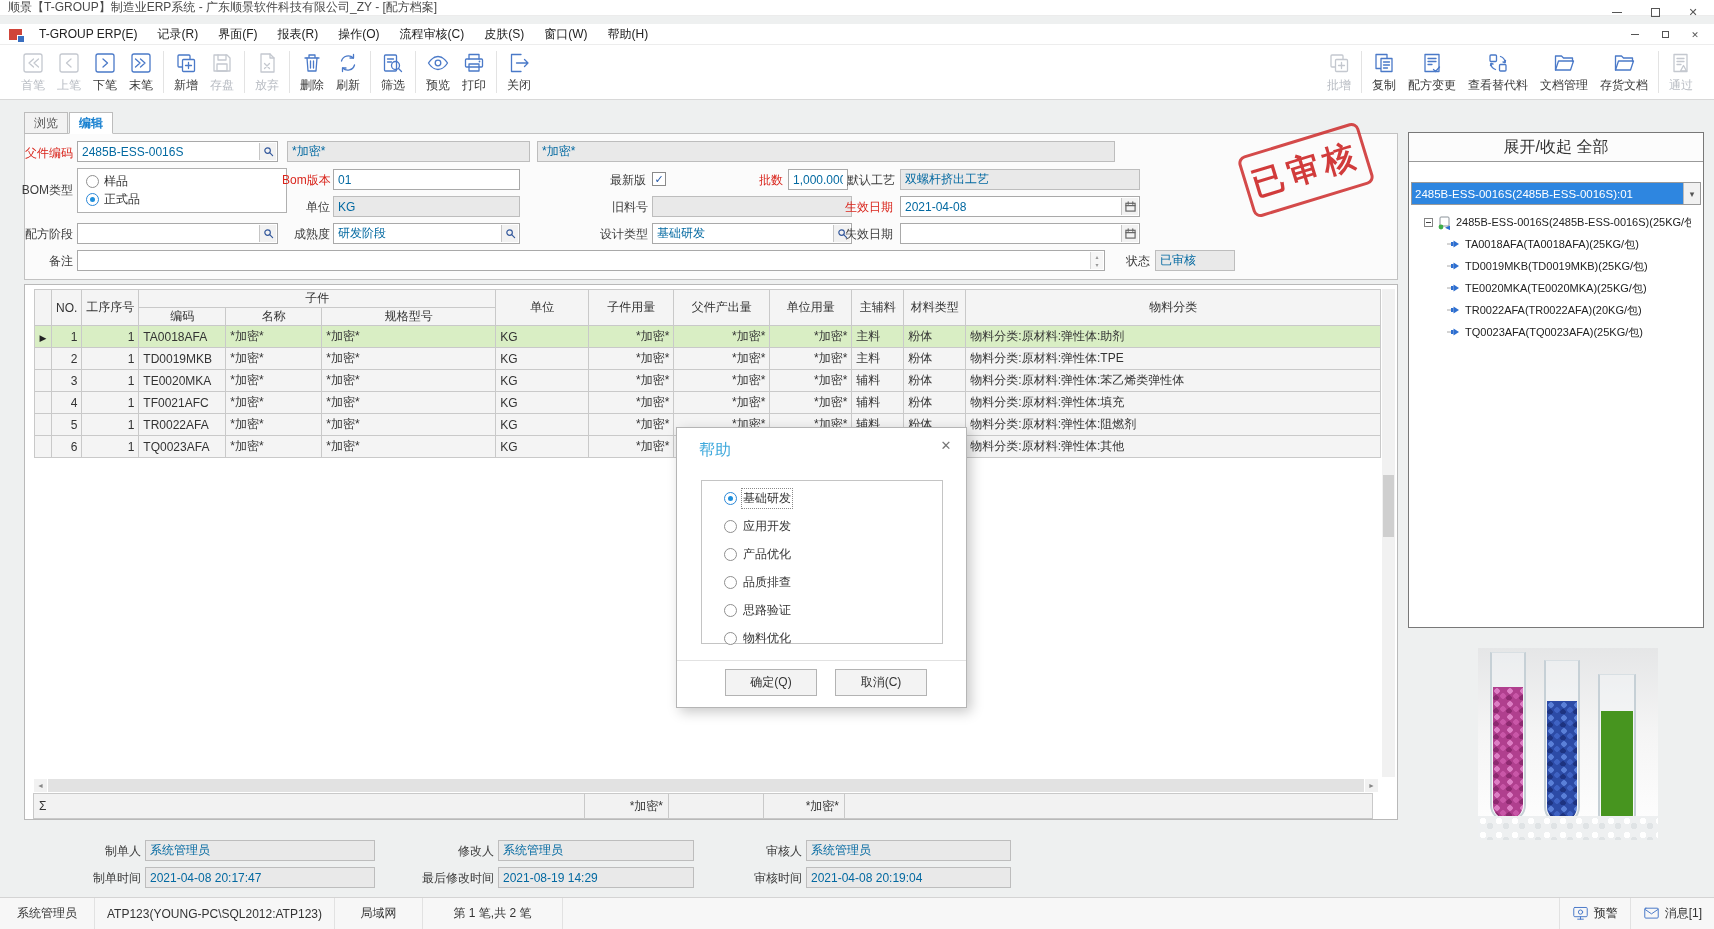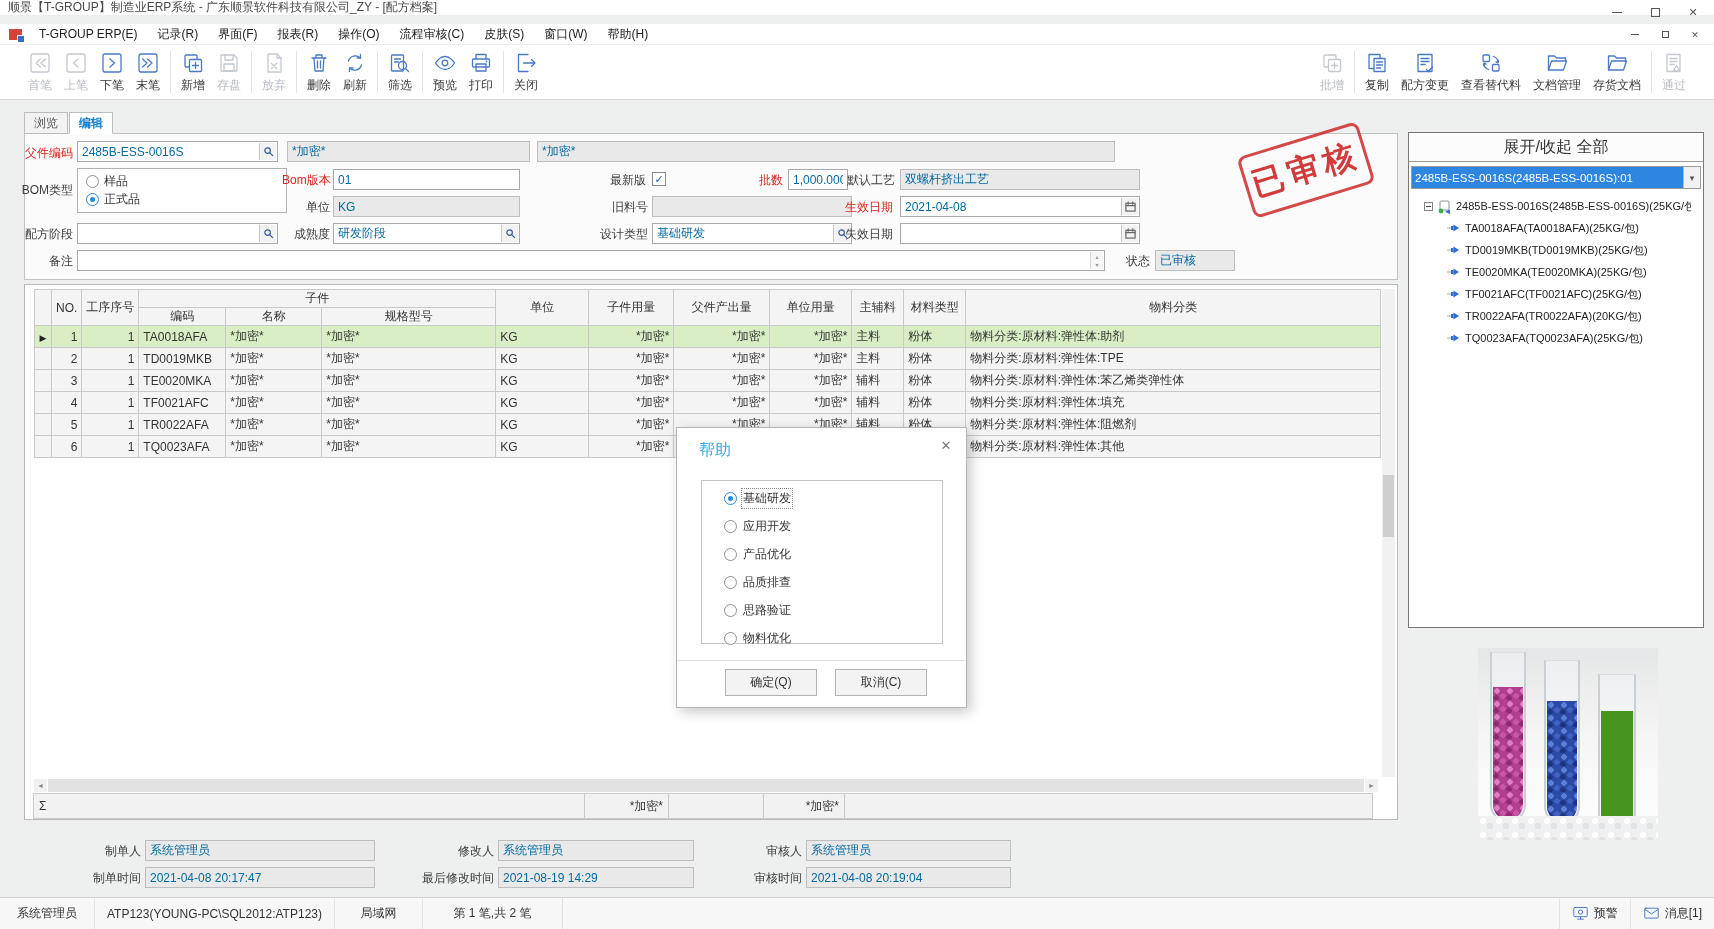--- a/index.html
+++ b/index.html
@@ -14,21 +14,21 @@
 .g-max{width:9px;height:9px;border:1px solid #555}
 .g-x::after{content:"✕";font-size:11px;color:#555}
 #menubar{position:absolute;left:0;top:24px;width:100%;height:21px;background:#fff;border-bottom:1px solid #ededed;display:flex;align-items:center}
 .appico{width:13px;height:11px;background:#d0453a;position:relative;margin:0 7px 0 9px;flex:none}
 .appico::after{content:"";position:absolute;right:-3px;bottom:-3px;width:6px;height:6px;background:#3a6fc0;border:1px solid #fff}
 .mitem{padding:0 10px;height:21px;line-height:20px;color:#222;white-space:nowrap}
 .mdictrl{margin-left:auto;display:flex;margin-right:8px;gap:8px;align-items:center}
 .mwc{width:22px;height:16px;display:flex;align-items:center;justify-content:center}
 .g-min.s{width:8px}.g-max.s{width:7px;height:7px}.g-x.s::after{font-size:9px}
 
-#toolbar{position:absolute;left:0;top:45px;width:100%;height:55px;background:#fff;border-bottom:1px solid #d8d8d8;display:flex;align-items:center;padding:0 22px}
+#toolbar{position:absolute;left:0;top:45px;width:100%;height:55px;background:#fff;border-bottom:1px solid #d8d8d8;display:flex;align-items:center;padding:0 15px}
 .tsep{width:1px;height:42px;background:#e3e3e3;margin:0 4px;flex:none}
 .tbtn{display:flex;flex-direction:column;align-items:center;justify-content:center;gap:2px;padding:2px 6px;color:#4a79c8;flex:none}
 .tbtn svg{width:24px;height:24px;fill:none;stroke:currentColor;stroke-width:1.3;stroke-linecap:round;stroke-linejoin:round}
 .tbtn svg .f{fill:currentColor;stroke:none}
 .tbtn svg .w{fill:#fff;stroke:currentColor}
 .tbtn span{font-size:12px;color:#3a3a3a;white-space:nowrap}
 .tbtn.dis{color:#c4c8cf}
 .tbtn.dis span{color:#b8bcc3}
 .tright{margin-left:auto;display:flex;align-items:center}
 
@@ -87,21 +87,21 @@
 .dlg-group{position:absolute;left:24px;top:52px;width:242px;height:164px;border:1px solid #c4c4c4;padding:9px 0 0 22px;display:flex;flex-direction:column;gap:11px}
 .dopt{display:flex;align-items:center;gap:6px;font-size:12px;color:#333}
 .dopt .txt.focus{outline:1px dotted #888;outline-offset:1px}
 .dlg-sep{position:absolute;left:0;top:232px;width:100%;height:1px;background:#e2e2e2}
 .dbtn{position:absolute;top:241px;width:92px;height:27px;background:#f3f3f3;border:1px solid #b3b3b3;font-size:12px;color:#333;display:flex;align-items:center;justify-content:center}
 #dlg-ok{left:48px}
 #dlg-cancel{left:158px}
 
 #tree-panel{position:absolute;left:1408px;top:132px;width:296px;height:496px;background:#fff;border:1px solid #787878;z-index:1}
 .tree-head{height:29px;border-bottom:1px solid #9a9a9a;display:flex;align-items:center;justify-content:center;font-size:16px;background:#fcfcfc;color:#333}
-.tree-combo{margin:4px 2px 3px 2px;height:23px;border:1px solid #9a9a9a;display:flex;background:#0369a1}
+.tree-combo{margin:20px 2px 3px 2px;height:23px;border:1px solid #9a9a9a;display:flex;background:#0369a1}
 .combo-text{flex:1;background:#2e86e0;color:#fff;font-size:11.5px;display:flex;align-items:center;padding:0 3px;white-space:nowrap;overflow:hidden}
 .combo-btn{width:17px;background:#f1f1f1;border-left:1px solid #bbb;display:flex;align-items:center;justify-content:center;color:#555}
 .combo-btn::after{content:"▾";font-size:9px}
 .tree-body{padding:3px 12px;font-size:11px}
 .tnode{height:22px;display:flex;align-items:center;gap:4px;white-space:nowrap;overflow:hidden;color:#222}
 .tnode.child{padding-left:26px}
 .texp{width:9px;height:9px;border:1px solid #848484;background:#fff;position:relative;flex:none;margin-left:3px}
 .texp::after{content:"";position:absolute;left:1px;right:1px;top:3px;height:1px;background:#444}
 .tnode svg{flex:none}
 
@@ -649,28 +649,20 @@
             <path d="M6.5 3.5L12 7l-5.5 3.5z" fill="#2e6fd0"></path>
           </svg>
         <span>TE0020MKA(TE0020MKA)(25KG/包)</span>
       </div>
       <div class="tnode child">
         <svg width="14" height="14" viewBox="0 0 14 14">
             <path d="M0 7h4" stroke="#aaa" stroke-width="1"></path>
             <rect x="4" y="5" width="2.5" height="4" fill="#2e6fd0"></rect>
             <path d="M6.5 3.5L12 7l-5.5 3.5z" fill="#2e6fd0"></path>
           </svg>
-        <span>TF0021AFC(TF0021AFC)(25KG/包)</span>
-      </div>
-      <div class="tnode child">
-        <svg width="14" height="14" viewBox="0 0 14 14">
-            <path d="M0 7h4" stroke="#aaa" stroke-width="1"></path>
-            <rect x="4" y="5" width="2.5" height="4" fill="#2e6fd0"></rect>
-            <path d="M6.5 3.5L12 7l-5.5 3.5z" fill="#2e6fd0"></path>
-          </svg>
         <span>TR0022AFA(TR0022AFA)(20KG/包)</span>
       </div>
       <div class="tnode child">
         <svg width="14" height="14" viewBox="0 0 14 14">
             <path d="M0 7h4" stroke="#aaa" stroke-width="1"></path>
             <rect x="4" y="5" width="2.5" height="4" fill="#2e6fd0"></rect>
             <path d="M6.5 3.5L12 7l-5.5 3.5z" fill="#2e6fd0"></path>
           </svg>
         <span>TQ0023AFA(TQ0023AFA)(25KG/包)</span>
       </div>

